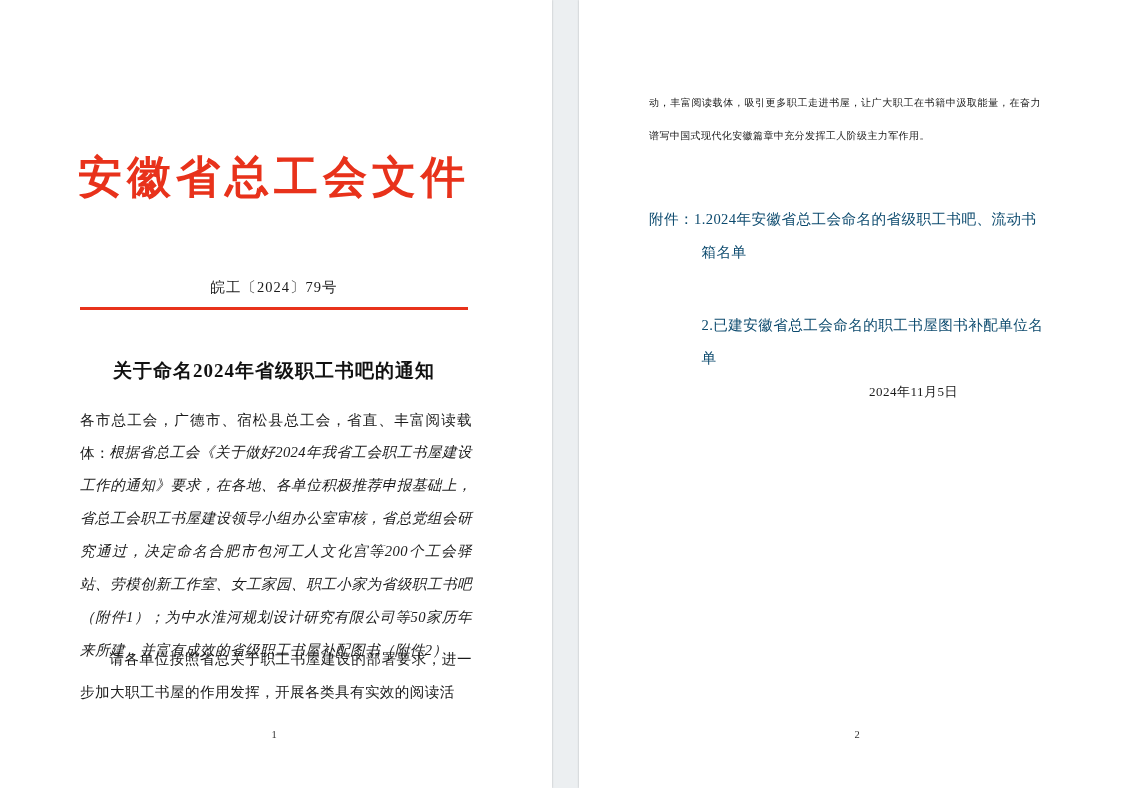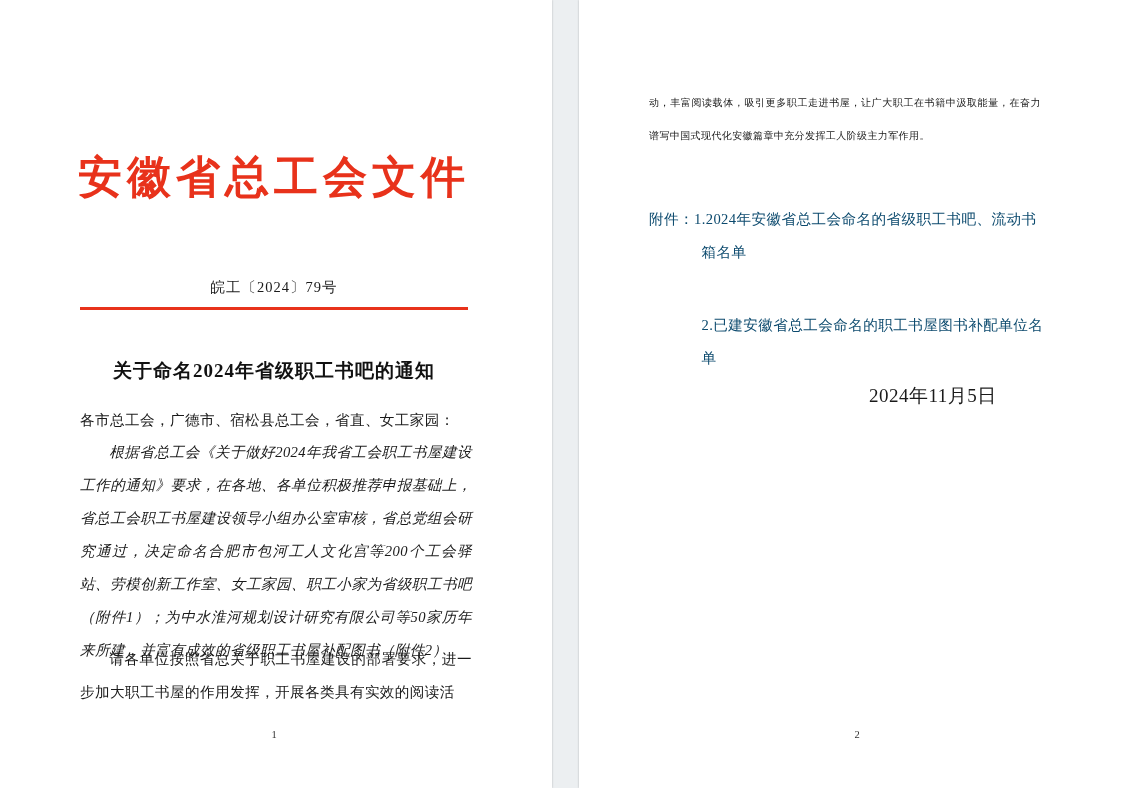--- a/index.html
+++ b/index.html
@@ -150,21 +150,21 @@
     width: 128px;
     height: 128px;
   }
   .seal svg { display: block; }
 
   .seal-date {
     position: absolute;
     left: 290px;
     top: 383px;
     width: 210px;
-    font-size: 19px;
+    font-size: 13px;
     color: #1a1a1a;
     letter-spacing: 0.5px;
     text-align: left;
   }
 </style>
 </head>
 <body>
 
 <div class="viewer">
 
@@ -172,21 +172,21 @@
     <div class="page-inner">
 
       <div class="doc-title">安徽省总工会文件</div>
 
       <div class="doc-number">皖工〔2024〕79号</div>
 
       <div class="red-rule"></div>
 
       <div class="notice-title">关于命名2024年省级职工书吧的通知</div>
 
-      <div class="body-block p1-salutation">各市总工会，广德市、宿松县总工会，省直、女工家园：</div>
+      <div class="body-block p1-salutation">各市总工会，广德市、宿松县总工会，省直、丰富阅读载体：</div>
 
       <div class="body-block p1-para1 indent">根据省总工会《关于做好2024年我省工会职工书屋建设工作的通知》要求，在各地、各单位积极推荐申报基础上，省总工会职工书屋建设领导小组办公室审核，省总党组会研究通过，决定命名合肥市包河工人文化宫等200个工会驿站、劳模创新工作室、女工家园、职工小家为省级职工书吧（附件1）；为中水淮河规划设计研究有限公司等50家历年来所建，并富有成效的省级职工书屋补配图书（附件2）</div>
 
       <div class="body-block p1-para2 indent">请各单位按照省总关于职工书屋建设的部署要求，进一步加大职工书屋的作用发挥，开展各类具有实效的阅读活</div>
 
       <div class="page-num">1</div>
 
     </div>
   </div>
 

